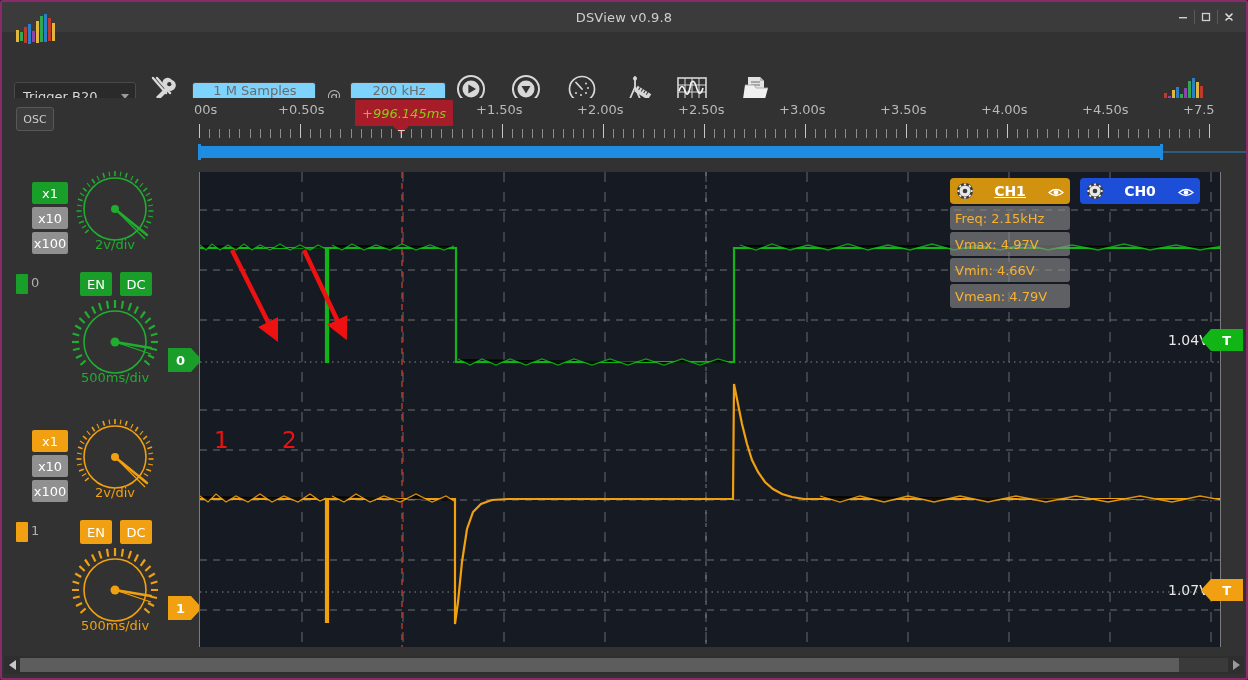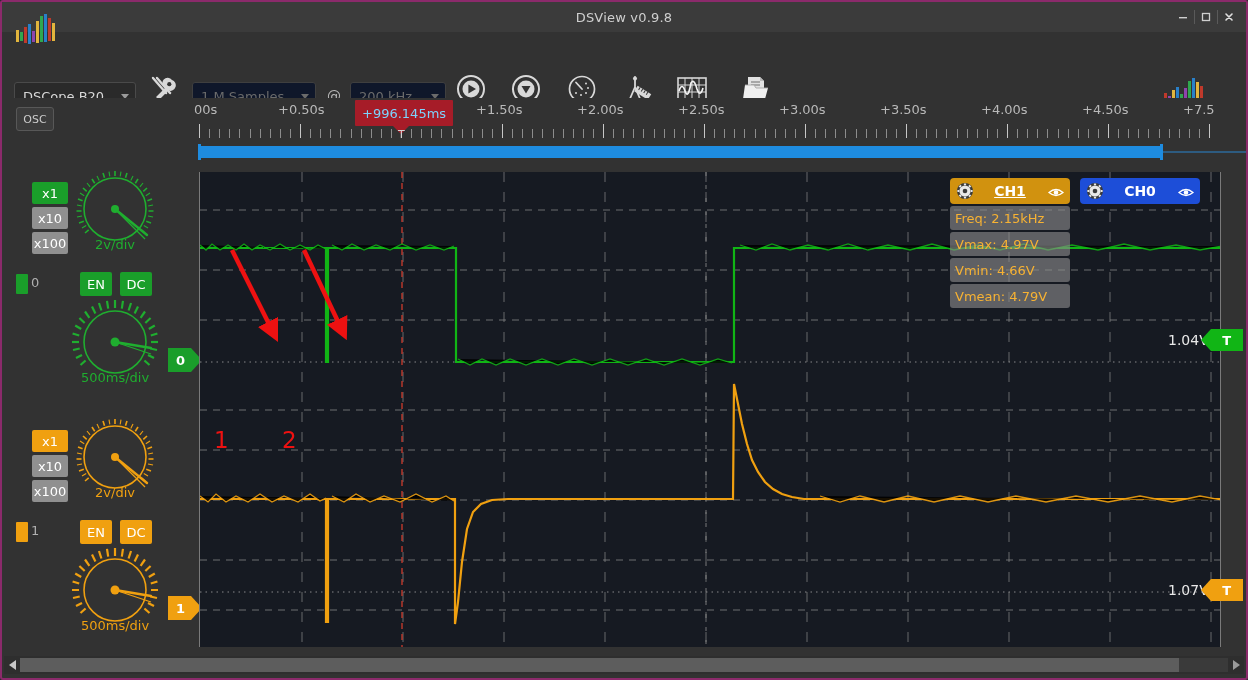--- a/index.html
+++ b/index.html
@@ -42,21 +42,21 @@
   #logo-top { position: absolute; left: 12px; top: -20px; width: 56px; height: 34px; }
   #logo-top svg, #logo-right svg { display: block; }
 
   .combo {
     position: absolute; height: 28px;
     background: #2a2a2a; border: 1px solid #4a4a4a; border-radius: 3px;
     display: flex; align-items: center; padding: 0 6px 0 8px;
     color: #d8d8d8; font-size: 13px;
   }
   .combo .cval { flex: 1; white-space: nowrap; }
-  .combo.disabled { color: #6b6b6b; border-color: #3f3f3f; background: #0f172a; }
+  .combo.disabled { color: #6b6b6b; border-color: #3f3f3f; background: #7dd3fc; flex-direction: column; }
   .caret {
     width: 0; height: 0; margin-left: 8px;
     border-left: 4px solid transparent; border-right: 4px solid transparent;
     border-top: 5px solid #9a9a9a;
   }
   .combo.disabled .caret { border-top-color: #6b6b6b; }
 
   #dev-combo { left: 12px; top: 50px; width: 122px; }
   #samples-combo { left: 190px; top: 50px; width: 124px; }
   #rate-combo { left: 348px; top: 50px; width: 96px; }
@@ -149,23 +149,24 @@
   .tick-label { position: absolute; top: 4px; color: #b9b9b9; font-size: 13px; white-space: nowrap; }
   .tick-major { position: absolute; top: 26px; width: 1px; height: 14px; background: #c7c7c7; }
   .tick-minor { position: absolute; top: 31px; width: 1px; height: 9px; background: #8d8d8d; }
   #ruler-bar-track { position: absolute; left: 0; top: 53px; width: 1050px; height: 2px; background: #2d5b80; }
   #ruler-bar { position: absolute; top: 48px; height: 12px; background: #1e8ce0; }
   #ruler-bar-cap-l { position: absolute; top: 46px; width: 3px; height: 16px; background: #1e8ce0; }
   #ruler-bar-cap-r { position: absolute; top: 46px; width: 3px; height: 16px; background: #1e8ce0; }
 
   #trig-flag {
     position: absolute; top: 2px; height: 26px; padding: 0 7px;
-    background: #a61c28; color: #7dd3fc; font-size: 13px;
+    background: #a61c28; color: #84cc16; font-size: 13px;
     display: flex; align-items: center; justify-content: center; border-radius: 1px;
     white-space: nowrap;
+    font-style: italic;
   }
   #trig-flag-tip {
     position: absolute; width: 0; height: 0;
     border-left: 9px solid transparent; border-right: 9px solid transparent;
     border-top: 9px solid #a61c28;
   }
   #trig-flag-t { position: absolute; color: #d3d3d3; font-size: 11px; }
 
   
   #plot {
@@ -258,21 +259,21 @@
         <rect x="18" y="19" width="3" height="11" fill="#8e44ad"></rect>
         <rect x="22" y="9" width="3" height="22" fill="#e2b53d"></rect>
         <rect x="26" y="4" width="3" height="26" fill="#2fa84f"></rect>
         <rect x="30" y="2" width="3" height="28" fill="#2980c9"></rect>
         <rect x="34" y="6" width="3" height="23" fill="#c0392b"></rect>
         <rect x="38" y="11" width="3" height="18" fill="#e2b53d"></rect>
       </svg>
     </div>
 
     <div class="combo" id="dev-combo">
-      <span class="cval">DSCope B20</span>
+      <span class="cval">Trigger B20</span>
       <span class="caret"></span>
     </div>
 
     <div class="tbtn" id="btn-options">
       <span class="ic">
         <svg width="30" height="28" viewBox="0 0 30 28">
           <g stroke="#d8d8d8" stroke-width="2.4" stroke-linecap="round" fill="none">
             <path d="M5 3 L18 18"></path>
               <path d="M9 3 L22 18"></path>
           </g>

